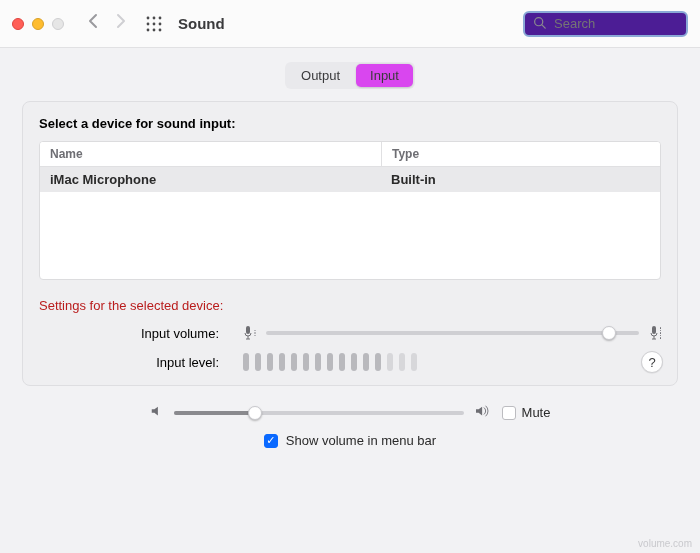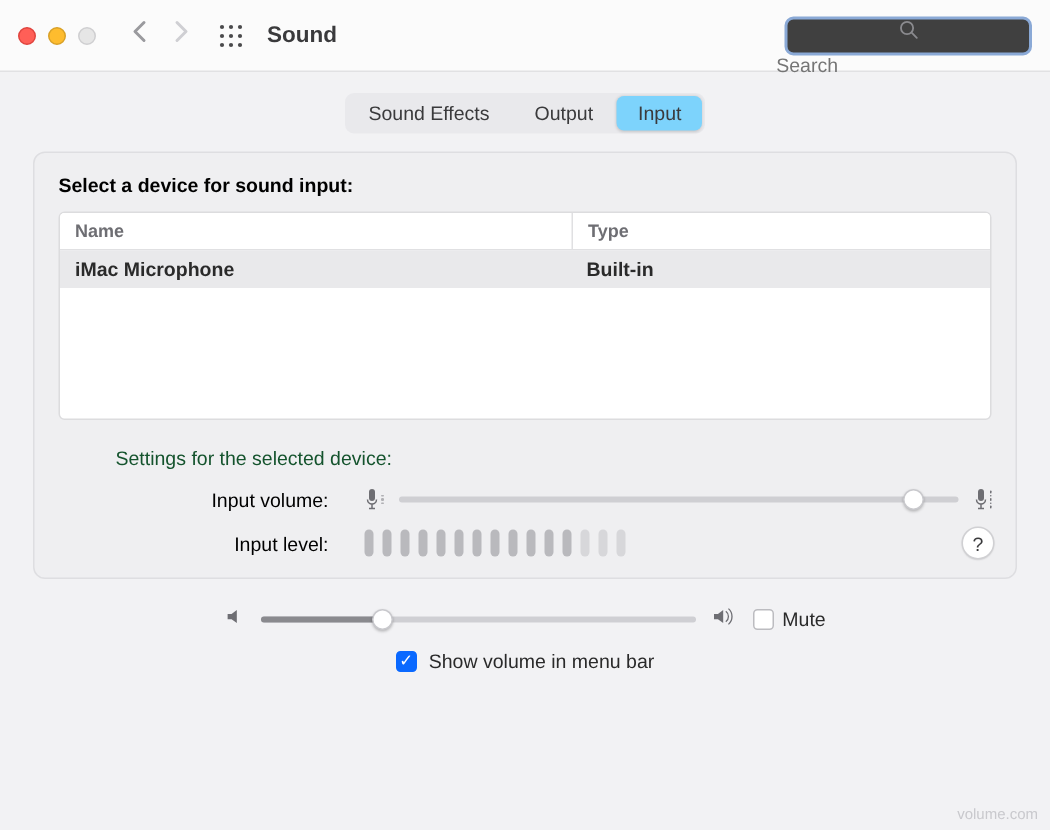--- a/index.html
+++ b/index.html
@@ -28,53 +28,53 @@
   .dot.red{background:#ff5f57;border:0.5px solid #e0443e;}
   .dot.yellow{background:#febc2e;border:0.5px solid #d9a127;}
   .dot.green{background:#e6e6e6;border:0.5px solid #cfcfd1;}
   .navbtn{color:#9a9a9e;font-size:17px;padding:0 4px;}
   .grid-icon svg{display:block;}
   .window-title{font-weight:600;font-size:15px;color:#3a3a3c;margin-left:6px;}
   .spacer{flex:1;}
   .searchbox{
     display:flex;align-items:center;gap:6px;
     width:165px;height:26px;padding:0 8px;
-    border:2.5px solid #8aa9d6;border-radius:6px;background:#404040;flex-direction:column;
+    border:2.5px solid #8aa9d6;border-radius:6px;background:#4c1d95;
   }
   .searchbox input{border:none;outline:none;font-size:13px;flex:1;background:transparent;color:#8a8a8e;}
   .searchbox .mag{color:#8a8a8e;}
   
   .content{padding:14px 22px 16px 22px;}
   .tabs{
     display:flex;justify-content:center;
   }
   .tabgroup{
     display:flex;background:#e9e9ec;border-radius:6px;padding:2px;gap:2px;
   }
   .tab{
     padding:4px 14px;border-radius:5px;font-size:13px;color:#3a3a3c;
   }
-  .tab.active{background:#7dd3fc;box-shadow:0 0.5px 2px rgba(0,0,0,0.15);text-align:right;}
+  .tab.active{background:#d946ef;box-shadow:0 0.5px 2px rgba(0,0,0,0.15);text-align:right;}
   .panel{
     margin-top:12px;border:1px solid #dedee1;border-radius:8px;
     background:#efeff1;padding:14px 16px 14px 16px;position:relative;
   }
   .section-title{font-weight:600;font-size:13px;margin-bottom:10px;color:#000;}
   .device-table{
     border:1px solid #dcdcde;border-radius:4px;overflow:hidden;background:#fff;font-weight:bold;
   }
   .dt-head{display:flex;background:#fff;border-bottom:1px solid #e0e0e2;font-size:12px;color:#6e6e73;}
   .dt-head div{padding:5px 10px;}
   .dt-body{height:112px;}
   .dt-row{display:flex;background:#e9e9eb;font-size:13px;}
   .dt-row div{padding:5px 10px;}
   .col-name{flex:0 0 55%;}
   .col-type{flex:1;border-left:1px solid #e0e0e2;}
   .dt-head .col-type{border-left:1px solid #e0e0e2;}
-  .subsection{margin-top:18px;font-size:13px;color:#14532d;margin-left:38px;}
+  .subsection{margin-top:18px;font-size:13px;color:#b91c1c;}
   .form-row{display:flex;align-items:center;margin-top:12px;gap:24px;}
   .form-label{width:180px;text-align:right;color:#000;font-size:13px;}
   .slider-wrap{display:flex;align-items:center;gap:10px;flex:1;}
   .mic-icon{color:#6e6e73;display:flex;align-items:center;gap:1px;}
   .slider{
     position:relative;flex:1;height:4px;background:#cfcfd3;border-radius:2px;
   }
   .slider .knob{
     position:absolute;top:50%;transform:translate(-50%,-50%);
     width:14px;height:14px;border-radius:50%;background:#fff;
@@ -153,21 +153,20 @@
           <line x1="11" y1="11" x2="15" y2="15" stroke="currentColor" stroke-width="1.5" stroke-linecap="round"></line>
         </svg>
     </span>
     <input type="text" placeholder="Search" style="">
   </div>
 </div>
 
 <div class="content">
   <div class="tabs">
     <div class="tabgroup">
-      <div class="tab">Sound Effects</div>
       <div class="tab">Output</div>
       <div class="tab active">Input</div>
     </div>
   </div>
 
   <div class="panel">
     <div class="section-title">Select a device for sound input:</div>
 
     <div class="device-table">
       <div class="dt-head">

